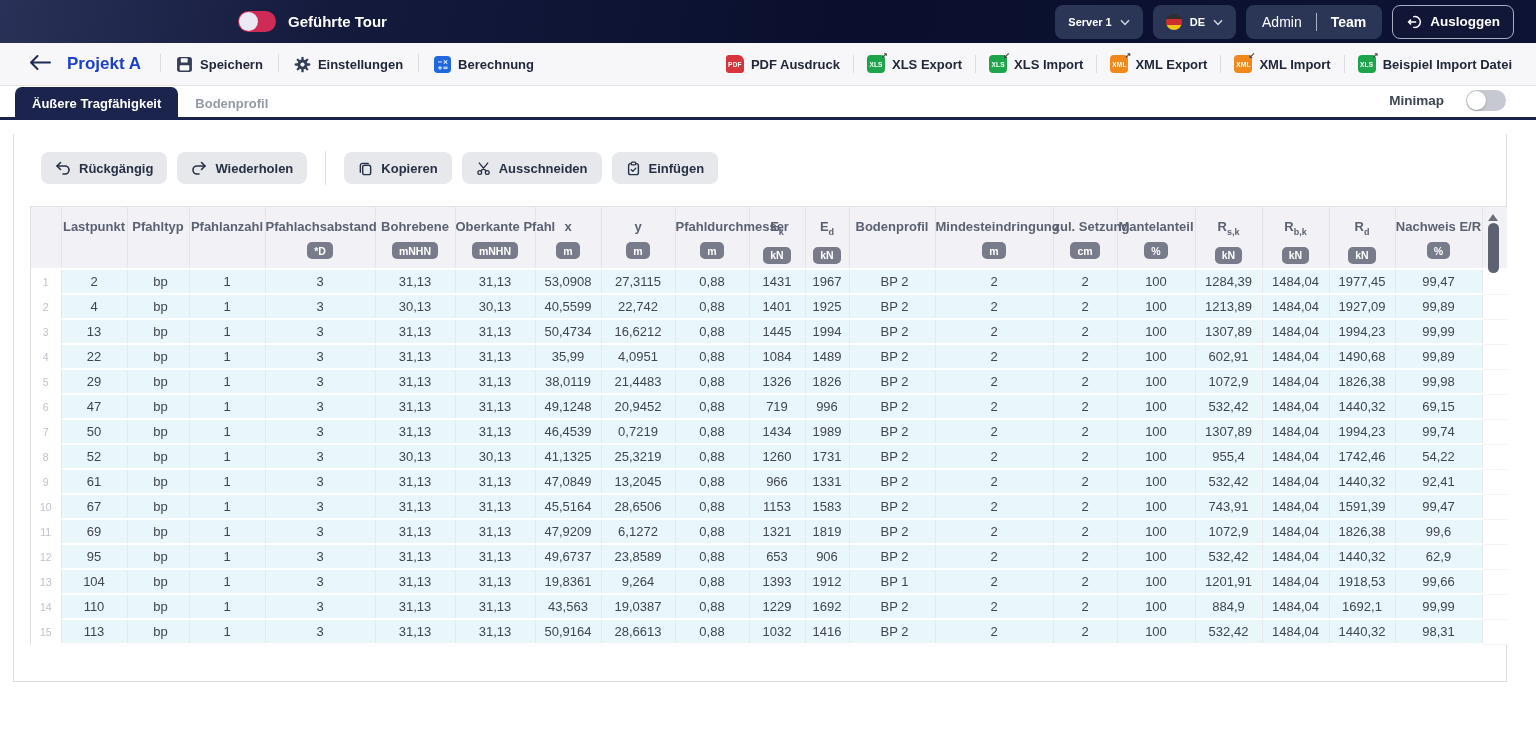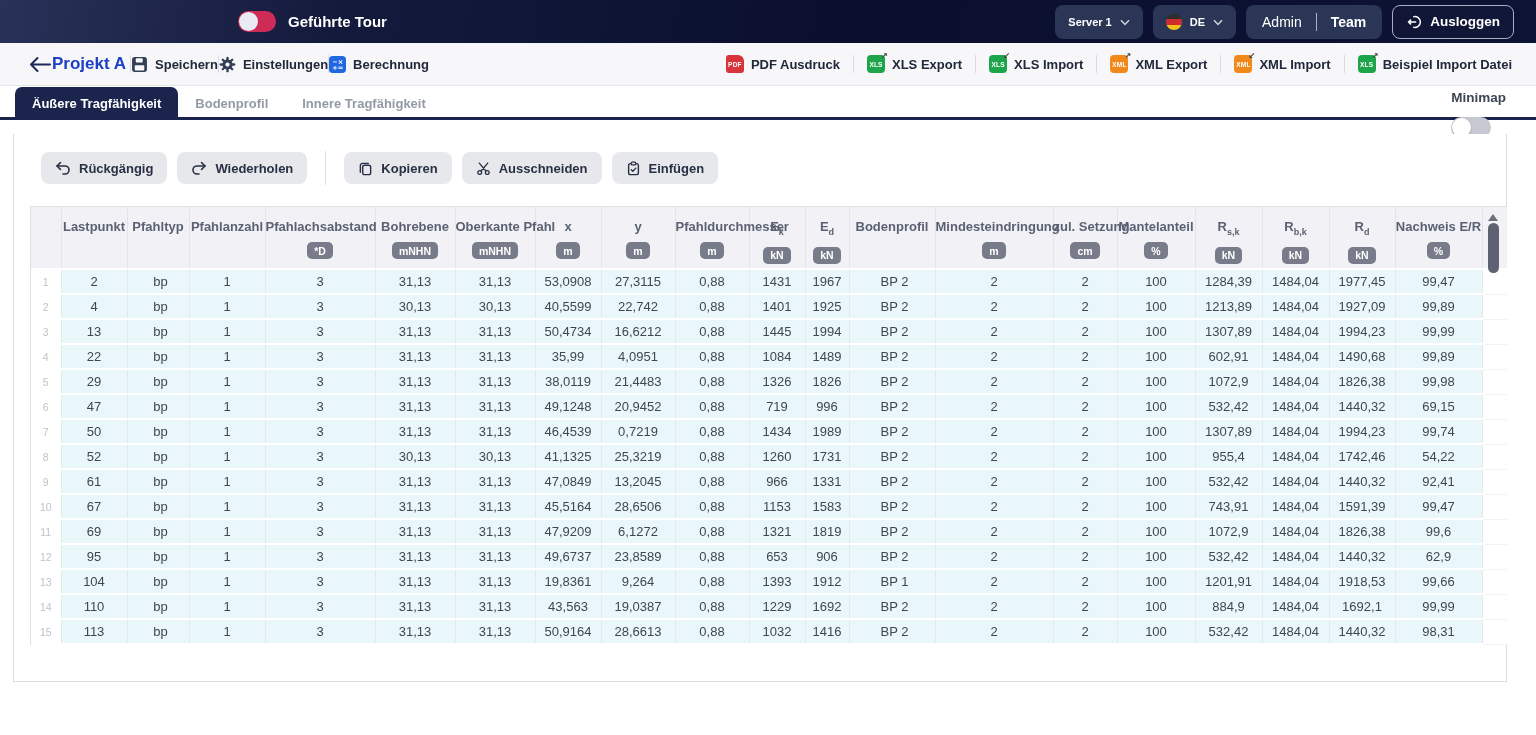--- a/index.html
+++ b/index.html
@@ -22,39 +22,39 @@
   .acct { background:#2b3656; border-radius:8px; height:34px; display:flex; align-items:center; padding:0 16px; gap:14px; }
   .acct .nm { color:#fff; font-size:14px; }
   .acct .sep { width:1px; height:18px; background:#aab1c6; }
   .acct .team { color:#fff; font-size:14px; font-weight:700; }
   .logout { background:rgba(24,31,62,.4); border:1.5px solid #a7aec2; border-radius:8px; height:34px;
     display:flex; align-items:center; gap:8px; padding:16px 13px; color:#fff; font-size:13.5px; font-weight:700; cursor:pointer; }
 
   
   .toolbar { height:43px; background:#f7f7f9; border-bottom:1px solid #e4e5e9;
     display:flex; align-items:center; padding:0 24px 0 28px; }
-  .tl-left { display:flex; align-items:center; }
+  .tl-left { display:flex; gap:15px; }
   .proj-title { color:#1c41c6; font-weight:700; font-size:17px; margin-right:4px; }
   .vsep { width:1px; height:18px; background:#dcdde2; }
   .tool-item { display:flex; align-items:center; gap:7px; font-size:13px; font-weight:700; color:#20283a; cursor:pointer; }
   .tl-right { margin-left:auto; display:flex; align-items:center; gap:13px; }
   .doc-ic { width:18px; height:18px; border-radius:4px; position:relative;
     display:flex; align-items:center; justify-content:center; color:#fff; font-size:6.5px; font-weight:700; letter-spacing:.2px; }
   .doc-ic .arr { position:absolute; top:-4px; right:-3px; font-size:8px; color:inherit; }
   .doc-ic.pdf { background:#d8343c; border-radius:3px 6px 3px 3px; }
   .doc-ic.xls { background:#1ea54c; }
   .doc-ic.xml { background:#f0881c; }
   .doc-ic .arr { color:#444; }
 
   
   .tabsrow { position:relative; height:34px; display:flex; align-items:flex-end; padding-left:15px; }
   .tabsrow .underline { position:absolute; left:0; right:0; bottom:0; height:3px; background:#1a244d; }
   .tab { position:relative; z-index:1; font-size:13px; font-weight:700; padding:9px 17px 9px 17px; color:#939aa6; cursor:pointer; }
   .tab.active { background:#1a244d; color:#fff; border-radius:7px 7px 0 0; }
-  .minimap { position:absolute; right:30px; top:4px; display:flex; align-items:flex-start; gap:12px;flex-direction:column; }
+  .minimap { position:absolute; right:30px; top:4px; display:flex; align-items:center; gap:22px; }
   .minimap .lbl { font-size:13.5px; font-weight:700; color:#3d4654; }
   .mm-toggle { width:40px; height:21px; border-radius:11px; background:#c6c9d1; position:relative; cursor:pointer; }
   .mm-toggle .knob { position:absolute; left:1px; top:1px; width:19px; height:19px; border-radius:50%; background:#fff; box-shadow:0 1px 2px rgba(0,0,0,.25); }
 
   
   .panel { position:absolute; left:13px; top:134px; width:1494px; height:548px;
     background:#fff; border:1px solid #dcdde1; border-top:none; }
   .actions { display:flex; align-items:center; gap:10px; margin:17px 0 0 27px; }
   .act-btn { background:#e7e8ec; border-radius:8px; height:32px; display:flex; align-items:center;
     gap:8px; padding:0 14px; font-size:13px; font-weight:700; color:#273044; cursor:pointer; }
@@ -208,21 +208,20 @@
         </span>
       <span>Beispiel Import Datei</span>
     </div>
   </div>
 </div>
 
 <div class="tabsrow">
   <div class="underline"></div>
   <div class="tab active">Äußere Tragfähigkeit</div>
   <div class="tab">Bodenprofil</div>
-  <div class="tab">Innere Tragfähigkeit</div>
   <div class="minimap">
     <span class="lbl">Minimap</span>
     <div class="mm-toggle">
         <div class="knob"></div>
       </div>
   </div>
 </div>
 
 <div class="panel">
   <div class="actions">

